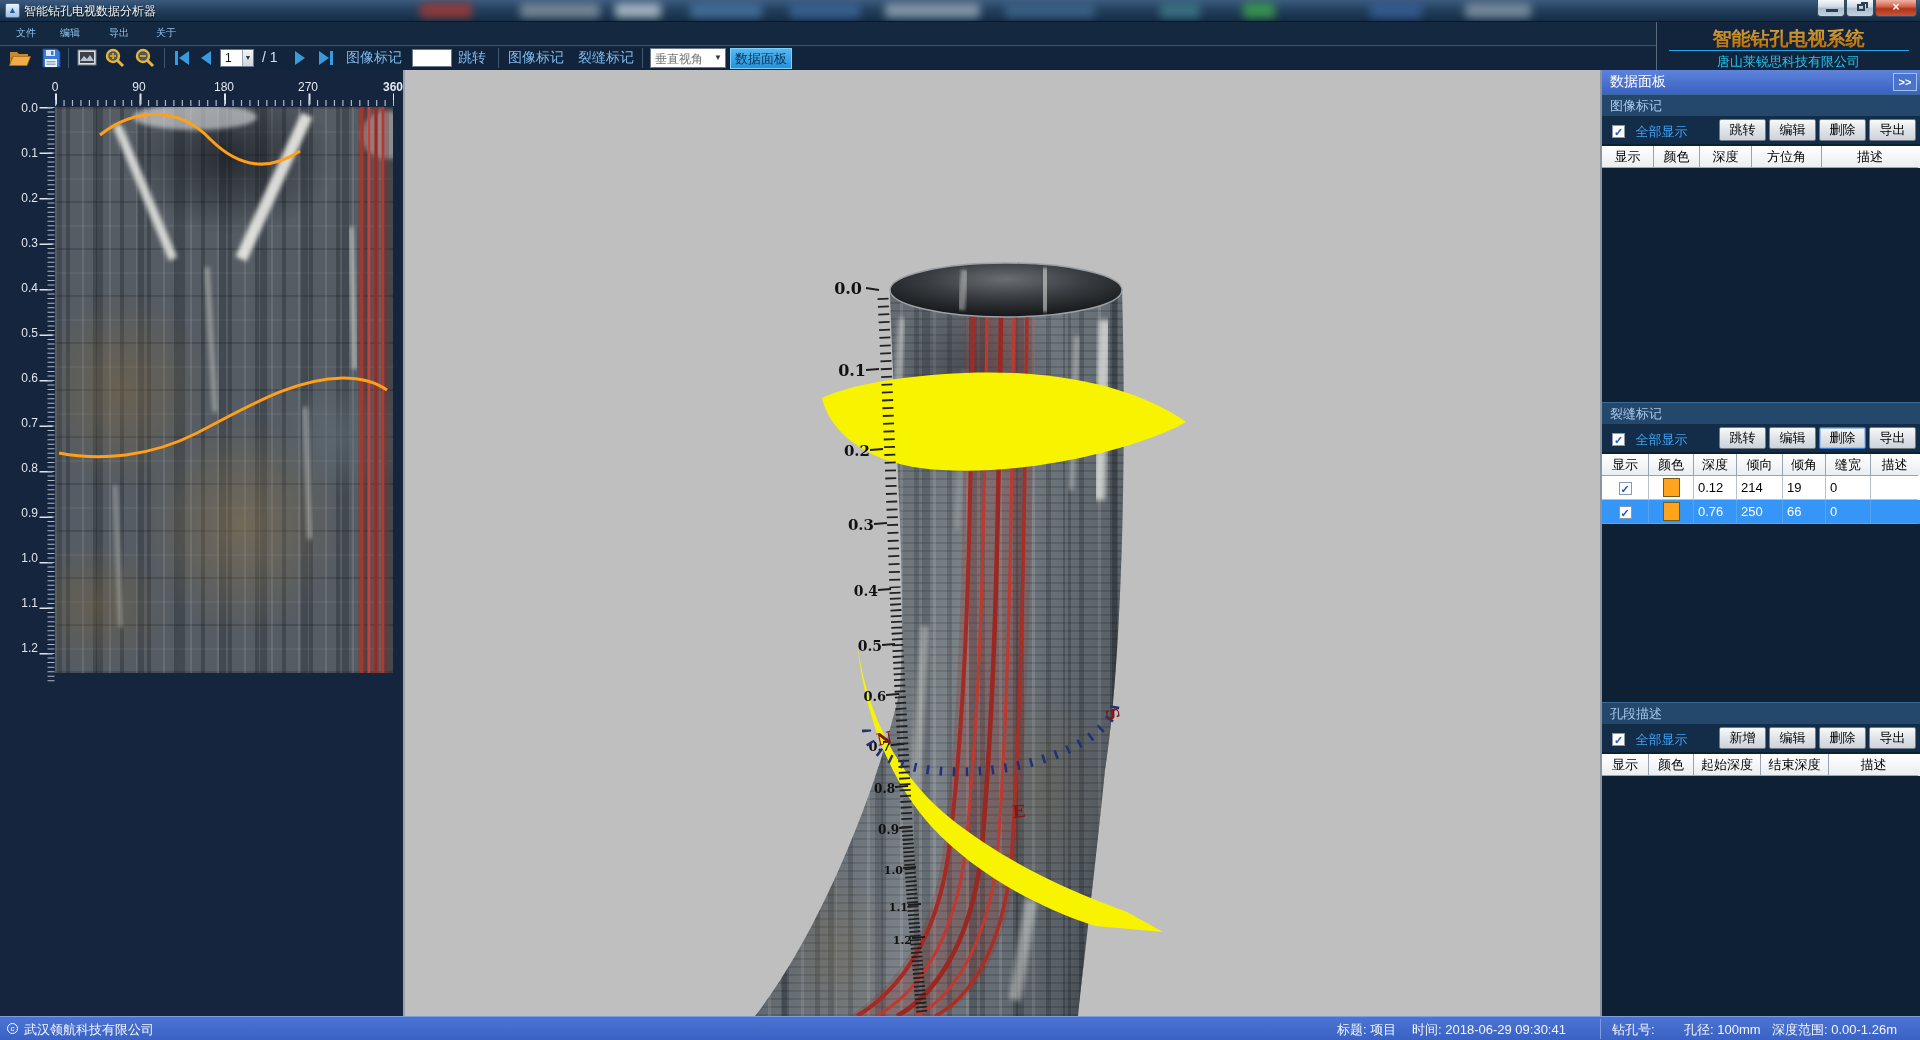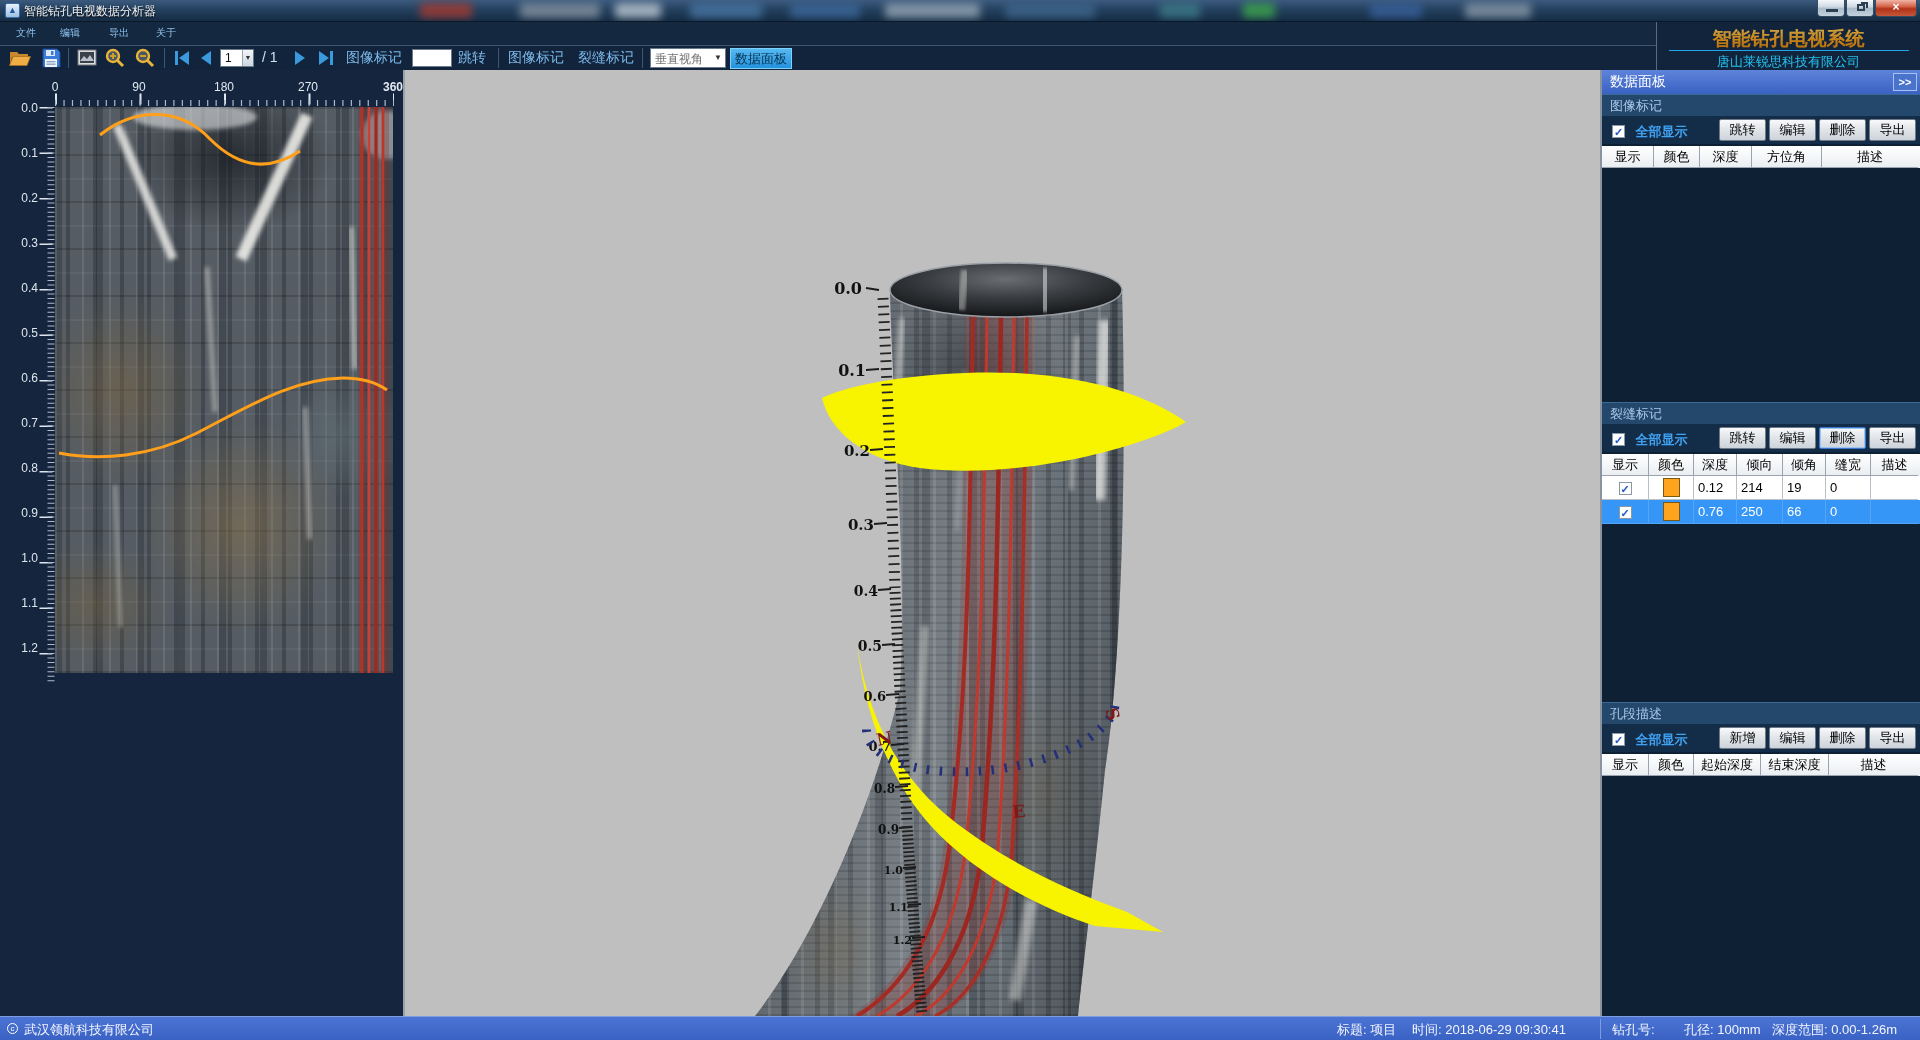--- a/index.html
+++ b/index.html
@@ -94,21 +94,21 @@
   .dp-header { position:absolute; left:0; top:0; width:318px; height:24px;
     background:linear-gradient(#5d83da,#3a62c2); color:#fff; font-size:14px; line-height:23px; padding-left:8px; }
   .dp-collapse { position:absolute; right:3px; top:3px; width:24px; height:18px; background:#4a74cc;
     border:1px solid #a8c0f0; color:#fff; font-size:11px; font-weight:bold; text-align:center; line-height:16px; }
   .sec-band { position:absolute; left:0; width:318px; height:22px; background:#24476c;
     border-top:1px solid #3c6a96; color:#a9c9e8; font-size:13px; line-height:21px; padding-left:8px; }
   .ctrl-row { position:absolute; left:0; width:318px; height:28px; background:#132c48; }
   .showall { position:absolute; left:10px; top:6px; }
   .cb { display:inline-block; width:13px; height:13px; background:#fff; border:1px solid #8a98a8;
         color:#2458c8; font-size:11px; font-weight:bold; line-height:12px; text-align:center; vertical-align:middle; }
-  .showall .lbl { color:#41a2f2; font-size:13px; margin-left:6px; vertical-align:middle;font-weight:bold; }
+  .showall .lbl { color:#41a2f2; font-size:13px; margin-left:6px; vertical-align:middle; }
   .pbtn { position:absolute; top:3px; width:47px; height:22px; font-size:13px; color:#000; text-align:center; line-height:20px;
     background:linear-gradient(#f8f9fa,#e2e6ea 45%,#ccd3da); border:1px solid #70с7a86; border:1px solid #707a86; border-radius:2px; }
   .pbtn.focused { border:1px solid #3a78d0; box-shadow:inset 0 0 0 1px #9cc4ee; }
   .thead { position:absolute; left:0; width:318px; height:22px; background:linear-gradient(#ffffff,#e9edf1); display:flex; }
   .th { height:22px; border-right:1px solid #9aa4b0; border-bottom:1px solid #9aa4b0; color:#000;
         font-size:13px; text-align:center; line-height:21px; }
   .trow { position:absolute; left:0; width:318px; height:24px; display:flex; background:#fff; }
   .trow.sel { background:#3596f7; color:#fff; }
   .td { height:24px; border-right:1px solid #b8c0c8; border-bottom:1px solid #b8c0c8; font-size:13px;
         padding-left:4px; line-height:23px; color:#000; }

